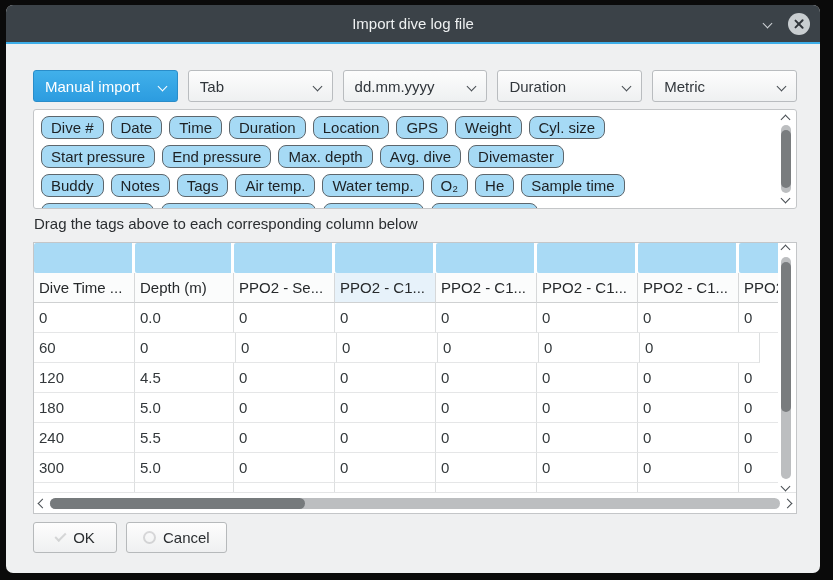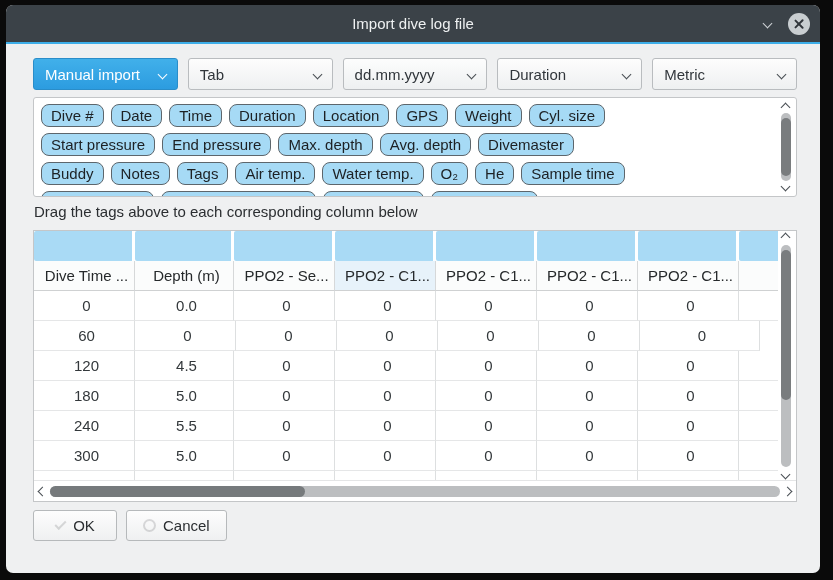--- a/index.html
+++ b/index.html
@@ -20,42 +20,42 @@
 
   
   .chev { display:inline-block; width:7px; height:7px; border-right:1.8px solid #474d52; border-bottom:1.8px solid #474d52; }
   .chev.down { transform:rotate(45deg); }
   .chev.up { transform:rotate(-135deg); }
   .chev.left { transform:rotate(135deg); }
   .chev.right { transform:rotate(-45deg); }
   .chev.light { border-color:#cfd3d6; }
 
   
-  #content { flex:1; padding:14px 25px 0 27px; position:relative; }
+  #content { flex:1; padding:26px 25px 0 27px; position:relative; }
 
   #format-toolbar { display:flex; gap:10px; width:764px; margin-bottom:7px; }
   .combo { flex:1; height:32px; display:flex; align-items:center; justify-content:space-between; padding:0 11px; background:linear-gradient(#fdfdfd,#eef0f1); border:1px solid #b9bcbf; border-radius:3px; font-size:15px; color:#31363b; cursor:pointer; }
   .combo.active { background:linear-gradient(#41b0ea,#2c9ce0); border-color:#2a8dc9; color:#fff; }
   .combo.active .chev { border-color:#fff; }
 
   #tag-box { position:relative; width:764px; height:100px; background:#fff; border:1px solid #c4c6c8; border-radius:3px; overflow:hidden; margin-bottom:6px; }
   #tag-rows { padding:6px 7px; }
   .tag-row { display:flex; gap:7px; margin-bottom:6px;align-items:flex-end; }
   .tag { display:inline-flex; align-items:center; height:23px; padding:0 9px; background:var(--tag-fill,#a6daf5); border:1px solid #5d666c; border-radius:8px; font-size:15px; color:#1d2124; white-space:nowrap; cursor:grab; }
 
   .vscroll { position:absolute; top:2px; right:2px; bottom:2px; width:16px; display:flex; flex-direction:column; align-items:center; }
   .vs-track { position:absolute; top:13px; bottom:13px; width:10px; left:3px; background:#bcbec0; border-radius:5px; }
   .vs-thumb { position:absolute; width:10px; left:0; background:#797c7e; border-radius:5px; }
 
   #drag-hint { font-size:15px; color:#2b2e31; margin:0 0 7px 1px; height:20px; }
 
   
   #table-frame { position:relative; width:764px; height:272px; background:#fff; border:1px solid #c4c6c8; }
   #grid-clip { position:absolute; left:0; top:0; width:744px; height:250px; overflow:hidden; }
-  .row { display:flex; height:30px;text-align:center; }
+  .row { display:flex; height:30px; }
   .drop-cell { height:30px; background:var(--drop-cell,#a9daf5); border-right:3px solid #fff; border-radius:2px; flex:0 0 auto; }
   .hcell { height:30px; line-height:29px; padding-left:5px; font-size:15px; color:#26292b; border-right:1px solid #d6d8d9; border-bottom:1px solid #cfd1d2; white-space:nowrap; overflow:hidden; flex:0 0 auto; background:#fbfcfc; }
   .hcell.hl { background:#e7f2fa; }
   .cell { height:30px; line-height:29px; padding-left:5px; font-size:15px; color:#33383b; border-right:1px solid #dddfe0; border-bottom:1px solid #e5e6e7; white-space:nowrap; overflow:hidden; flex:0 0 auto; }
 
   #table-vscroll { position:absolute; top:0; right:1px; width:18px; height:250px; }
   #table-vscroll .vs-track { top:14px; bottom:14px; left:4px; }
   #table-vscroll .chev { position:absolute; left:5px; }
   .vs-chev-up { top:3px; }
   .vs-chev-down { bottom:3px; }
@@ -125,21 +125,21 @@
             <span class="tag">Duration</span>
             <span class="tag">Location</span>
             <span class="tag">GPS</span>
             <span class="tag">Weight</span>
             <span class="tag">Cyl. size</span>
           </div>
           <div class="tag-row">
             <span class="tag">Start pressure</span>
             <span class="tag">End pressure</span>
             <span class="tag">Max. depth</span>
-            <span class="tag">Avg. depth</span>
+            <span class="tag">Avg. dive</span>
             <span class="tag">Divemaster</span>
           </div>
           <div class="tag-row">
             <span class="tag">Buddy</span>
             <span class="tag">Notes</span>
             <span class="tag">Tags</span>
             <span class="tag">Air temp.</span>
             <span class="tag">Water temp.</span>
             <span class="tag">O₂</span>
             <span class="tag">He</span>

